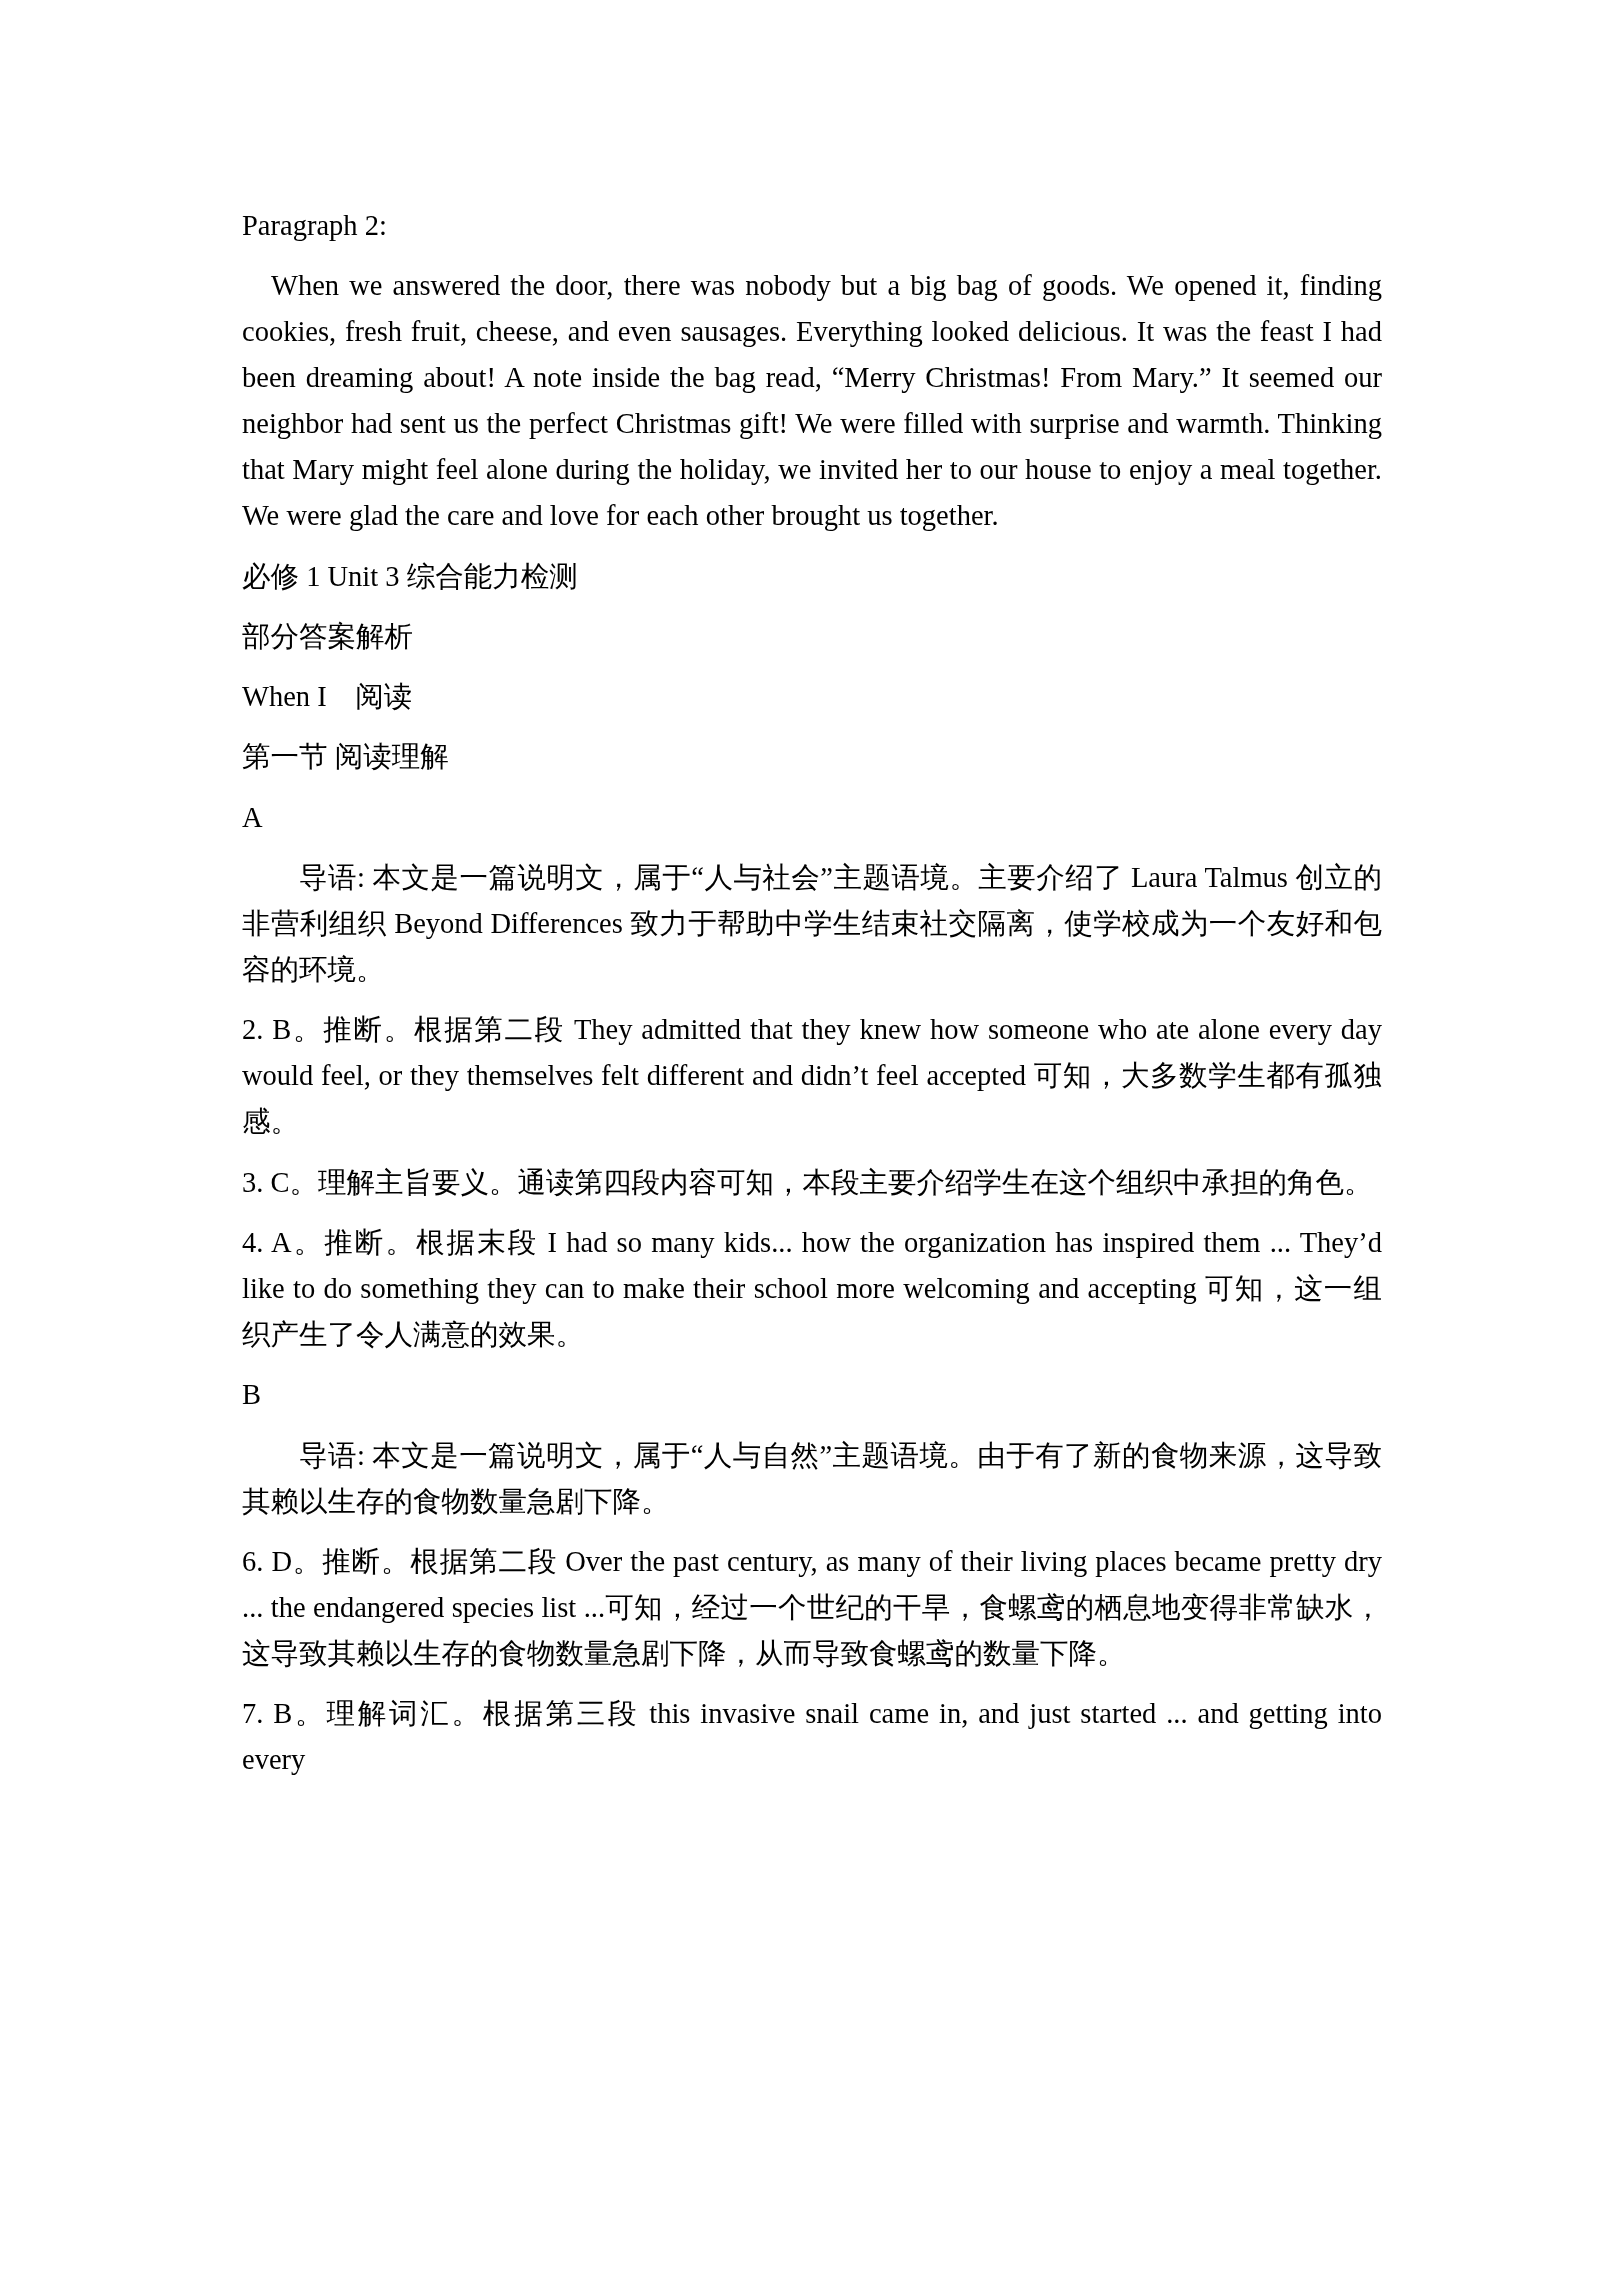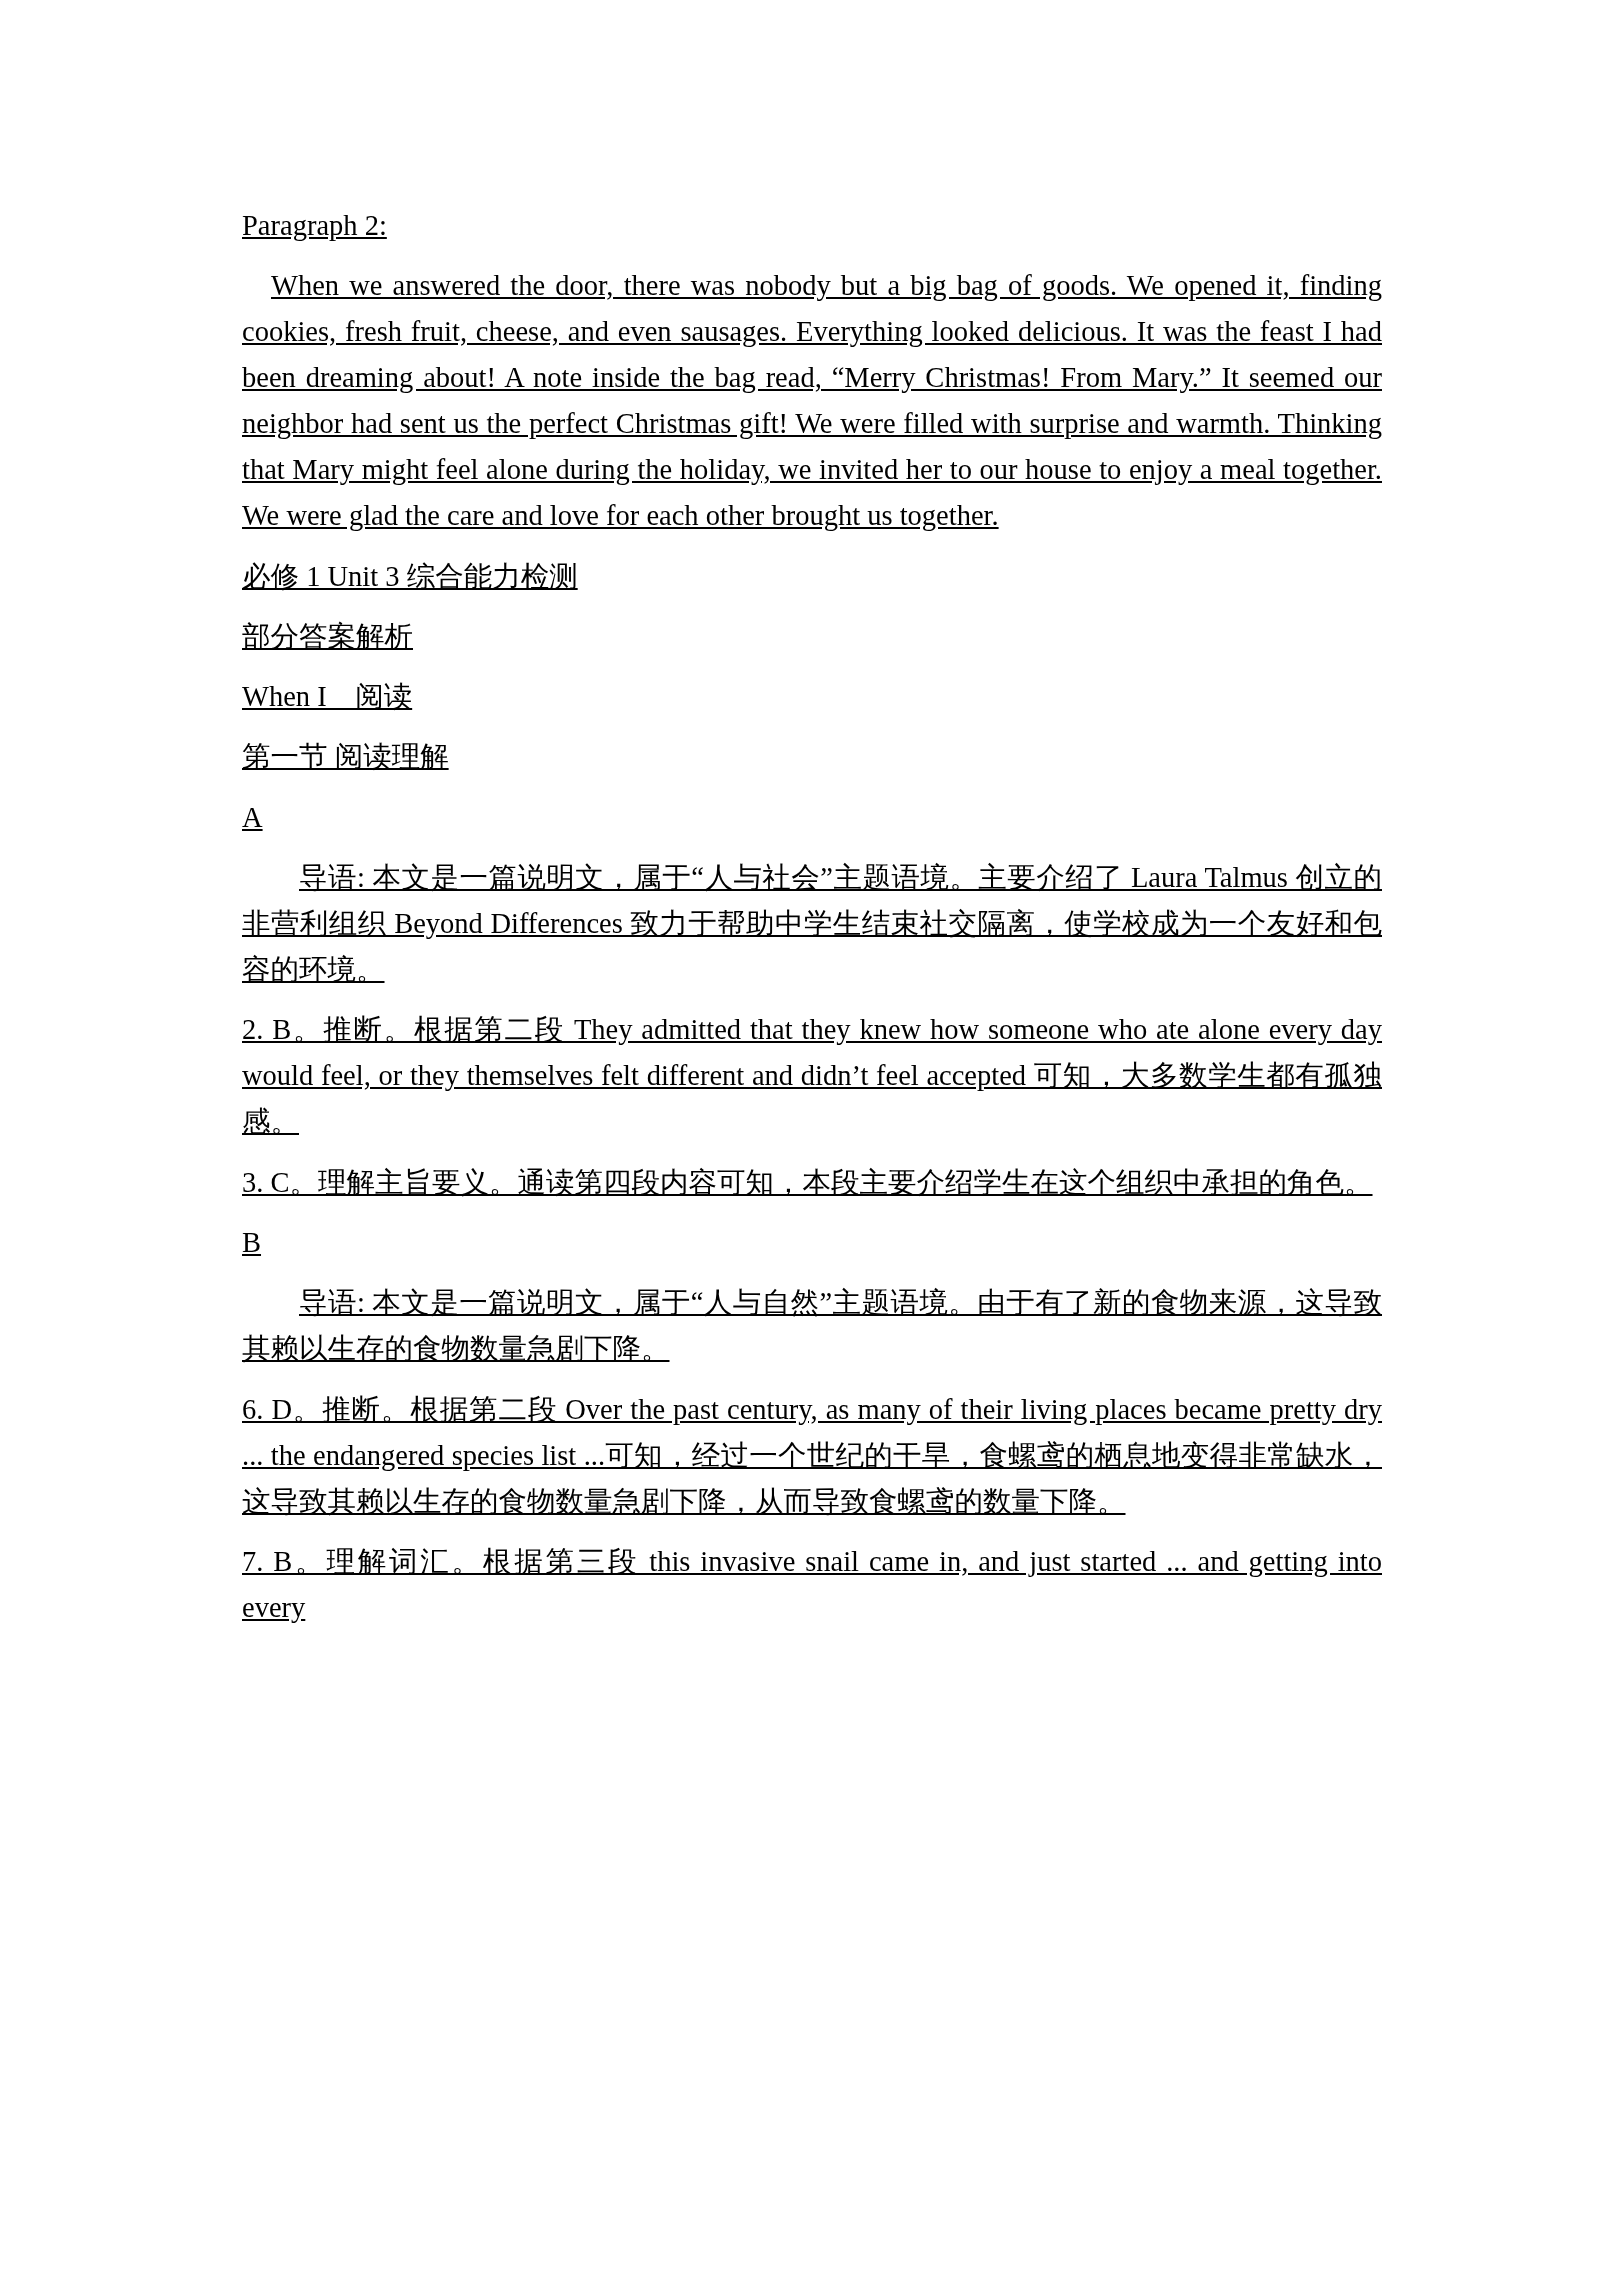--- a/index.html
+++ b/index.html
@@ -11,21 +11,20 @@
     position: relative;
     width: 1621px;
     height: 2292px;
     background: #ffffff;
     box-sizing: border-box;
     padding: 203px 239px 0 242px;
     font-family: "Liberation Serif", serif;
     font-size: 28.5px;
     color: #000000;
     overflow: hidden;
-    text-decoration: underline;
   }
   .para {
     margin: 0 0 14.3px 0;
     line-height: 46px;
     text-align: justify;
   }
   .para:last-child { margin-bottom: 8px; }
   .center {
   }
   .indent-en { text-indent: 29px; }
@@ -51,20 +50,21 @@
 
   <p class="para heading">A</p>
 
   <p class="para indent-cn">导语: 本文是一篇说明文，属于“人与社会”主题语境。主要介绍了 Laura Talmus 创立的非营利组织 Beyond Differences 致力于帮助中学生结束社交隔离，使学校成为一个友好和包容的环境。</p>
 
 
   <p class="para">2. B。推断。根据第二段 They admitted that they knew how someone who ate alone every day would feel, or they themselves felt different and didn’t feel accepted 可知，大多数学生都有孤独感。</p>
 
   <p class="para">3. C。理解主旨要义。通读第四段内容可知，本段主要介绍学生在这个组织中承担的角色。</p>
 
+  <p class="para">4. A。推断。根据末段 I had so many kids... how the organization has inspired them ... They’d like to do something they can to make their school more welcoming and accepting 可知，这一组织产生了令人满意的效果。</p>
 
   <p class="para heading">B</p>
 
   <p class="para indent-cn">导语: 本文是一篇说明文，属于“人与自然”主题语境。由于有了新的食物来源，这导致其赖以生存的食物数量急剧下降。</p>
 
 
   <p class="para">6. D。推断。根据第二段 Over the past century, as many of their living places became pretty dry ... the endangered species list ...可知，经过一个世纪的干旱，食螺鸢的栖息地变得非常缺水，这导致其赖以生存的食物数量急剧下降，从而导致食螺鸢的数量下降。</p>
 
   <p class="para">7. B。理解词汇。根据第三段 this invasive snail came in, and just started ... and getting into every</p>
 

